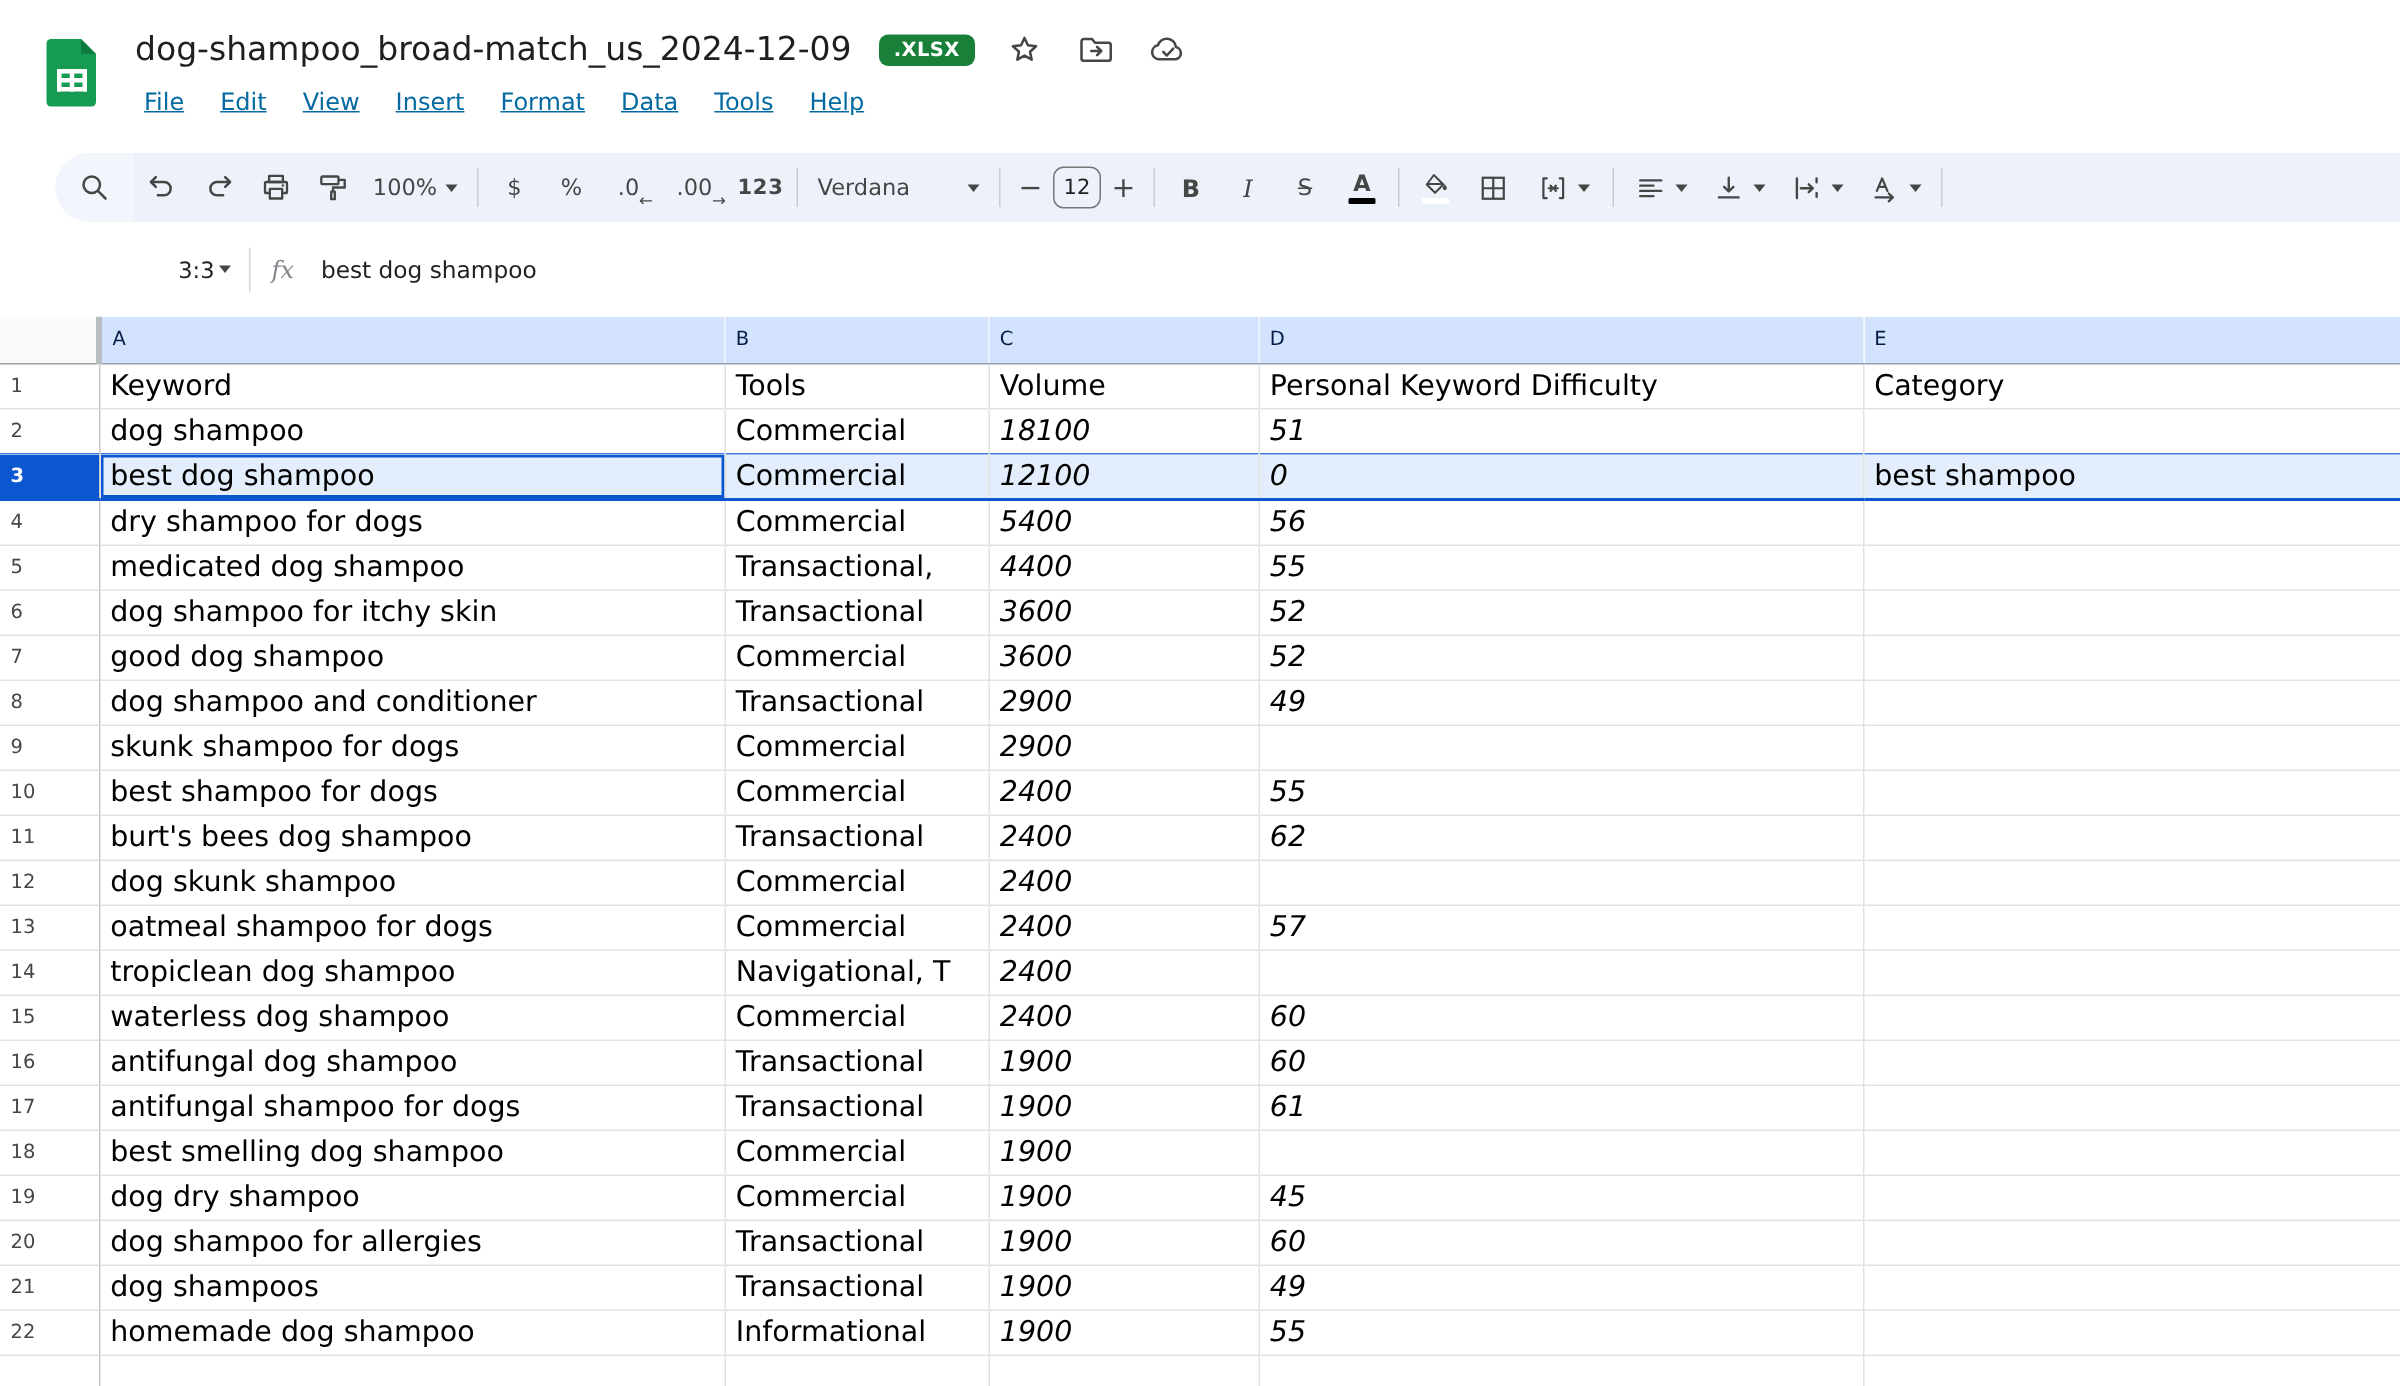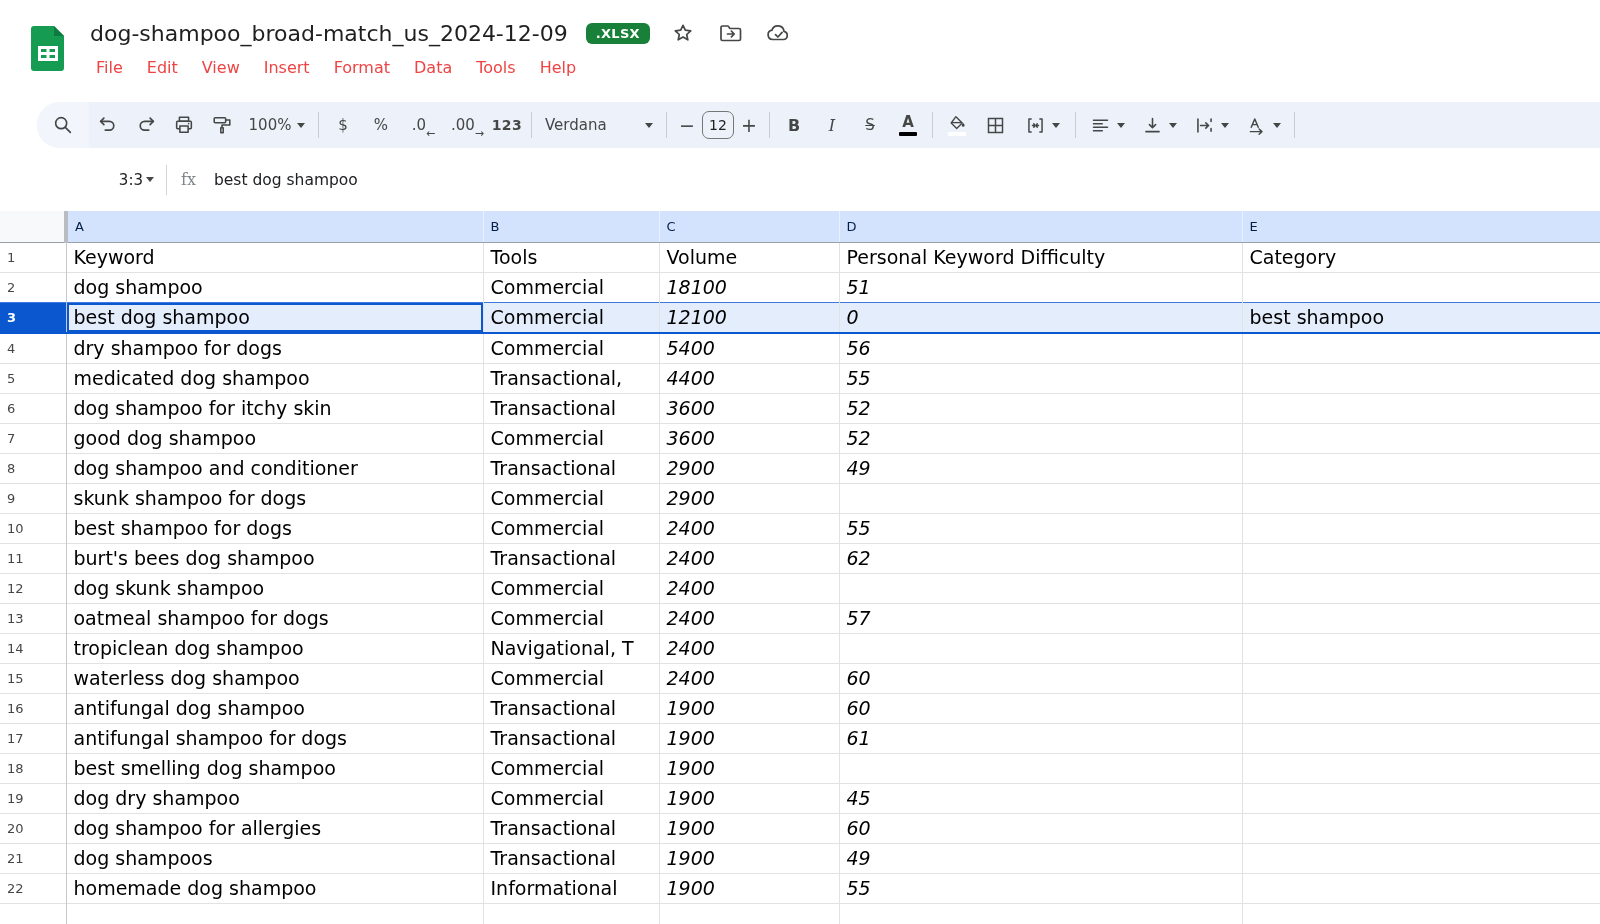--- a/index.html
+++ b/index.html
@@ -8,21 +8,21 @@
 
   
   .tophead{position:absolute;left:0;top:0;width:1420px;height:100px;background:#fff;}
   .logo{position:absolute;left:30px;top:24px;width:36px;height:48px;}
   .title-row{position:absolute;left:90px;top:16px;display:flex;align-items:center;gap:18px;height:34px;}
   .doc-title{font-size:22px;font-weight:500;color:#1f1f1f;white-space:nowrap;}
   .badge{background:#188038;color:#fff;font-size:13px;font-weight:700;letter-spacing:.3px;
          padding:4px 10px;border-radius:6px;line-height:1;}
   .hd-ic{width:30px;height:30px;display:flex;align-items:center;justify-content:center;cursor:pointer;}
   .menu-row{position:absolute;left:84px;top:52px;display:flex;align-items:center;height:30px;}
-  .menu-item{font-size:16px;color:#ef4444;padding:3px 12px;border-radius:6px;cursor:pointer;}
+  .menu-item{font-size:16px;color:#0369a1;padding:3px 12px;border-radius:6px;cursor:pointer;text-decoration:underline;}
 
   
   .toolbar{position:absolute;left:37px;top:102px;right:0;height:46px;background:#edf2fa;
            border-radius:23px 0 0 23px;display:flex;align-items:center;padding:0 4px 0 0;}
   .tb-btn{height:36px;min-width:38px;display:flex;align-items:center;justify-content:center;
           color:#444746;border-radius:6px;cursor:pointer;gap:3px;}
   .tb-btn svg{display:block;}
   .tb-txt{font-size:15px;color:#444746;}
   .tb-sep{width:1px;height:26px;background:#c8ccd3;margin:0 5px;flex:0 0 1px;}
   .caret{width:0;height:0;border-left:4px solid transparent;border-right:4px solid transparent;
@@ -43,21 +43,21 @@
   .fs-box{width:30px;height:26px;border:1px solid #747775;border-radius:7px;display:flex;
           align-items:center;justify-content:center;font-size:14px;color:#1f1f1f;background:transparent;}
   .pm{font-size:19px;color:#444746;}
 
   
   .fbar{position:absolute;left:0;top:148px;width:1600px;height:63px;background:#fff;
         display:flex;align-items:center;}
   .namebox{width:118px;margin-left:36px;display:flex;align-items:center;justify-content:flex-end;
            font-size:15px;color:#202124;cursor:pointer;}
   .fb-sep{width:1px;height:30px;background:#d5d5d5;margin:0 14px 0 12px;}
-  .fx{font-family:"DejaVu Serif",serif;font-size:16px;color:#80868b;margin-right:18px;}
+  .fx{font-family:"DejaVu Serif",serif;font-style:italic;font-size:16px;color:#80868b;margin-right:18px;}
   .fb-value{font-size:15.5px;color:#202124;}
 
   
   .gridwrap{position:absolute;left:0;top:211px;right:0;bottom:0;overflow:hidden;}
   table.sheet{border-collapse:collapse;table-layout:fixed;width:1666px;}
   table.sheet th,table.sheet td{padding:0 7px;margin:0;font-weight:400;text-align:left;
       white-space:nowrap;overflow:hidden;}
   th.corner{background:#f8f9fa;border-right:4px solid #b9bdc1;border-bottom:1px solid #9aa0a6;height:31px;padding:0;}
   th.colhead{background:#d3e3fd;color:#041e49;font-size:13px;font-weight:500;text-align:center;
       border-bottom:1px solid #9aa0a6;border-right:1px solid #eaf1fd;height:31px;cursor:pointer;}

